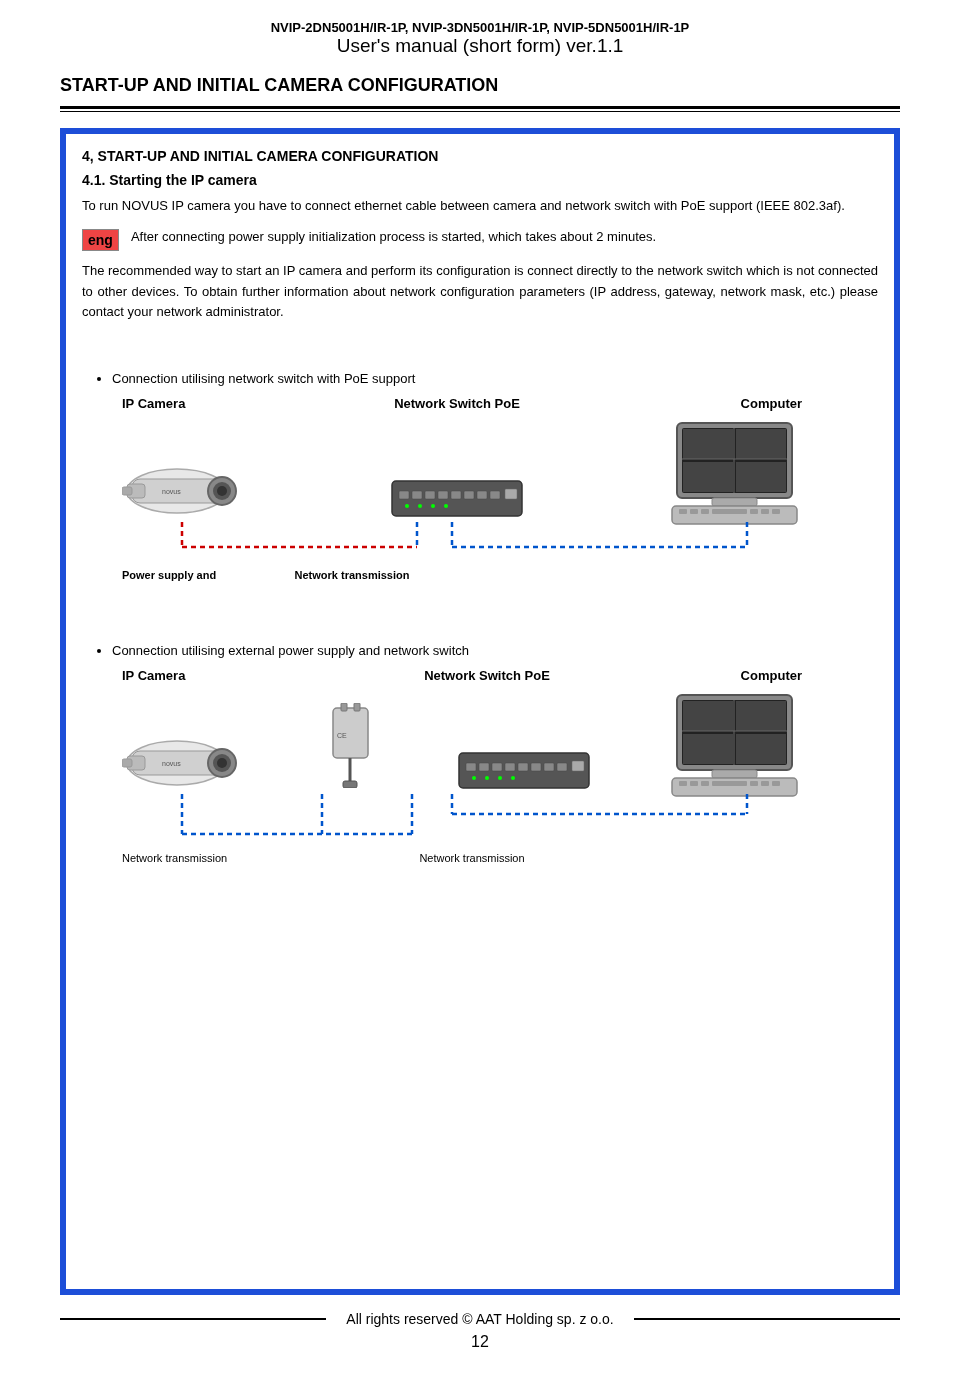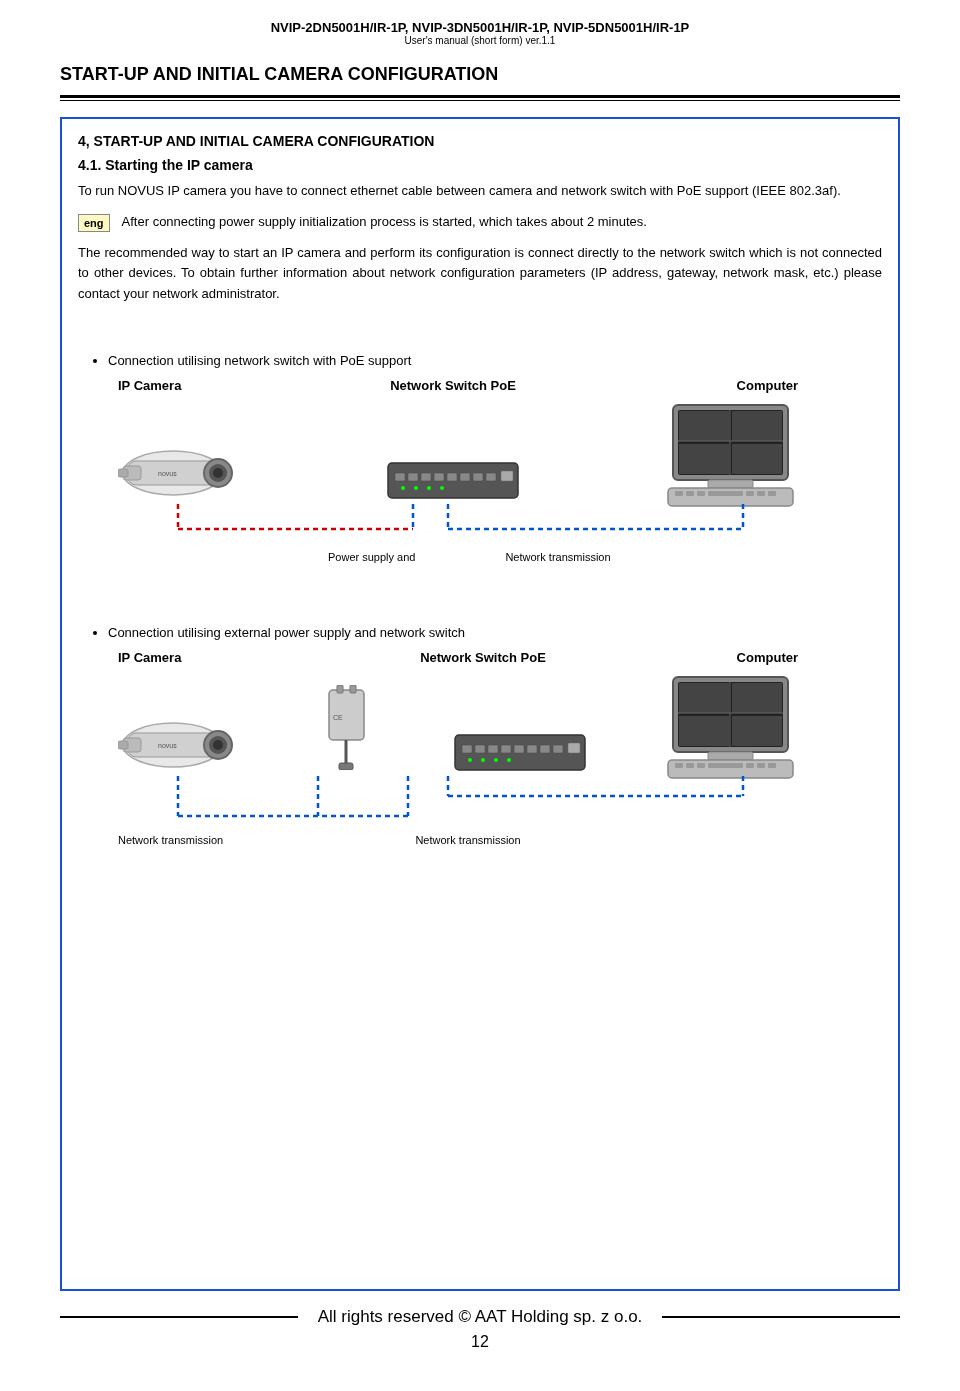--- a/index.html
+++ b/index.html
@@ -21,40 +21,40 @@
     }
     .header {
       text-align: center;
       margin-bottom: 18px;
     }
     .header-title {
       font-size: 13px;
       font-weight: bold;
     }
     .header-subtitle {
-      font-size: 10px;
+      font-size: 19px;
     }
     .section-title {
       font-size: 18px;
       font-weight: bold;
       margin-bottom: 10px;
     }
     .divider-thick {
       border: none;
       border-top: 3px solid #000;
       margin-bottom: 0;
     }
     .divider-thin {
       border: none;
       border-top: 1px solid #000;
       margin-top: 2px;
       margin-bottom: 16px;
     }
     .content-box {
-      border: 2px solid #1d4ed8;
+      border: 6px solid #1d4ed8;
       padding: 14px 16px 17px 16px;
       margin-bottom: 0;
       flex: 1;
     }
     .box-section-title {
       font-size: 14px;
       font-weight: bold;
       margin-bottom: 8px;
     }
     .subsection-title {
@@ -67,23 +67,23 @@
       line-height: 1.6;
       text-align: justify;
       margin-bottom: 10px;
     }
     .eng-label-row {
       display: flex;
       align-items: flex-start;
       margin-bottom: 10px;
     }
     .eng-label {
-      background: #fef9c3;
+      background: #ef4444;
       border: 1px solid #888;
-      font-size: 11px;
+      font-size: 14px;
       padding: 2px 5px;
       margin-right: 12px;
       margin-top: 2px;
       white-space: nowrap;
       font-weight: bold;
       flex-shrink: 0;
     }
     .bullet-list {
       margin: 18px 0 10px 30px;
       list-style-type: disc;
@@ -106,21 +106,21 @@
       display: flex;
       align-items: center;
       margin-bottom: 6px;
     }
     .footer-line {
       flex: 1;
       height: 2px;
       background: #000;
     }
     .footer-text {
-      font-size: 17px;
+      font-size: 14px;
       text-align: center;
       padding: 0 20px;
     }
     .page-num {
       text-align: center;
       font-size: 16px;
       margin-top: 6px;
     }
     .diagram-section {
       margin: 10px 0 20px 0;
@@ -255,21 +255,21 @@
 
           <line x1="330" y1="0" x2="330" y2="25" stroke="#0055cc" stroke-width="2.5" stroke-dasharray="5,4"></line>
 
           <line x1="330" y1="25" x2="625" y2="25" stroke="#0055cc" stroke-width="2.5" stroke-dasharray="5,4"></line>
 
           <line x1="625" y1="0" x2="625" y2="25" stroke="#0055cc" stroke-width="2.5" stroke-dasharray="5,4"></line>
 
         </svg>
       </div>
 
-      <div style="display:flex; width:680px; justify-content:flex-end; margin-top:-8px;">
+      <div style="display:flex; width:680px; justify-content:flex-start; margin-top:-8px;font-weight:bold;">
         <div style="font-size:11px; width:130px; text-align:left;">Power supply and</div>
         <div style="font-size:11px; width:200px; text-align:center;">Network transmission</div>
         <div style="width:140px;"></div>
       </div>
     </div>
 
     <div style="height:24px;"></div>
 
     <ul class="bullet-list">
       <li>

